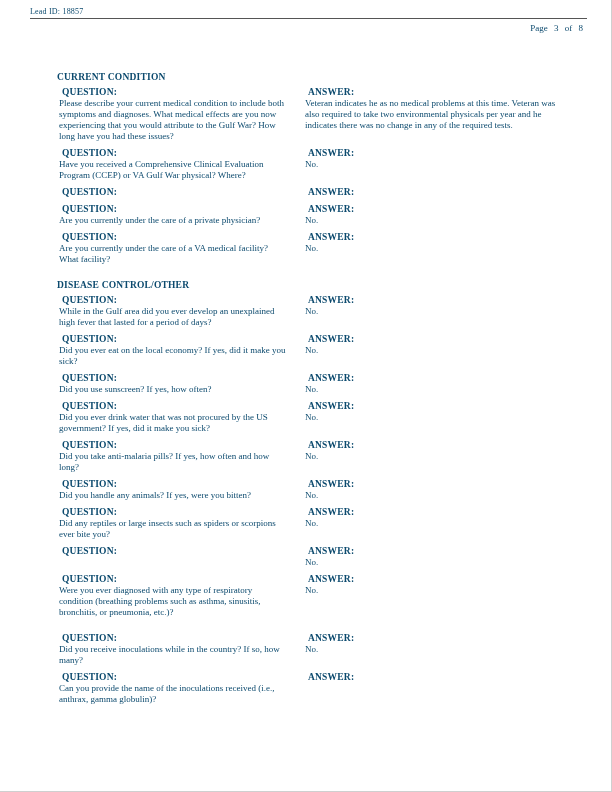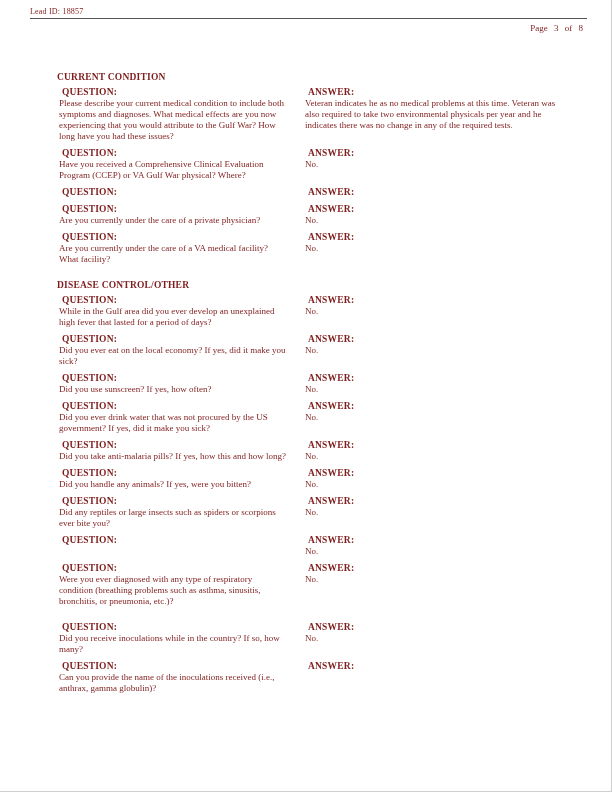--- a/index.html
+++ b/index.html
@@ -10,21 +10,21 @@
   .page {
     position: relative;
     width: 612px;
     height: 792px;
     margin: 0 auto;
     background: #ffffff;
     box-sizing: border-box;
     border-right: 1px solid #cfcfcf;
     border-bottom: 1px solid #cfcfcf;
     font-family: "Liberation Serif", serif;
-    color: #7f1d1d;
+    color: #0c4a6e;
     overflow: hidden;
   }
   .header {
     padding: 7px 24px 0 30px;
   }
   .lead-id {
     font-size: 8px;
     letter-spacing: 0.2px;
   }
   .rule {
@@ -189,21 +189,21 @@
       </div>
       <div class="a-col">
         <div class="qa-label">ANSWER:</div>
         <div class="a-text">No.</div>
       </div>
     </div>
 
     <div class="qa-row">
       <div class="q-col">
         <div class="qa-label">QUESTION:</div>
-        <div class="q-text">Did you take anti-malaria pills?  If yes, how this and how long?</div>
+        <div class="q-text">Did you take anti-malaria pills?  If yes, how often and how long?</div>
       </div>
       <div class="a-col">
         <div class="qa-label">ANSWER:</div>
         <div class="a-text">No.</div>
       </div>
     </div>
 
     <div class="qa-row">
       <div class="q-col">
         <div class="qa-label">QUESTION:</div>

